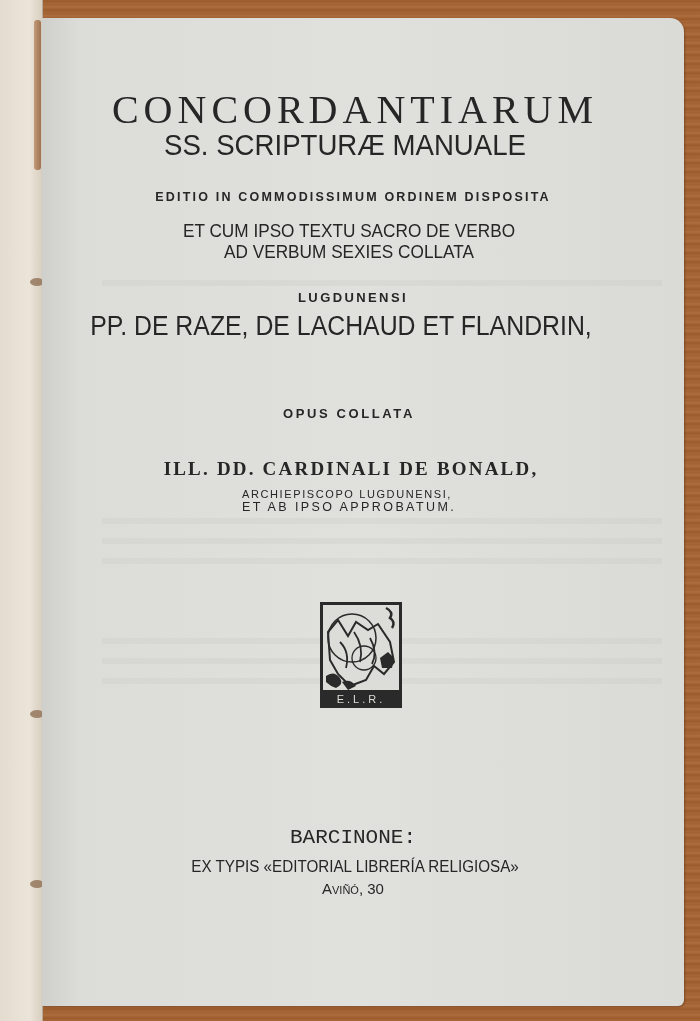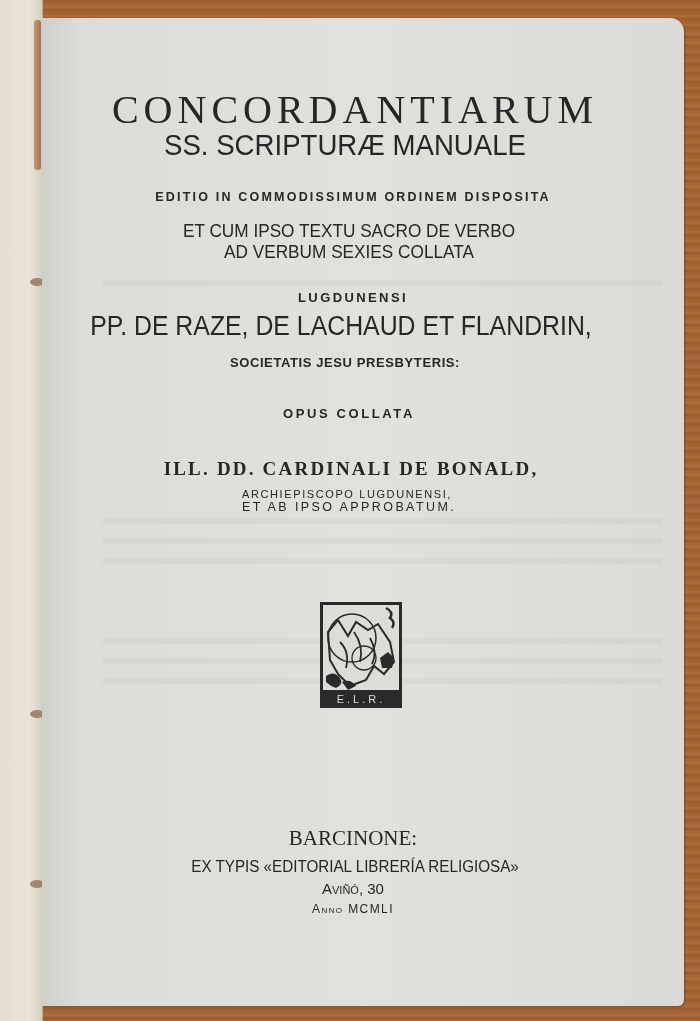--- a/index.html
+++ b/index.html
@@ -32,21 +32,21 @@
     .t3 { top: 172px; font-size: 12.5px; letter-spacing: 2.2px; font-weight: bold; font-family: "Liberation Sans", sans-serif; left:-10px;}
     .t4 { top: 202px; font-size: 18.5px; font-family: "Liberation Sans", sans-serif; line-height: 21px; transform: scaleX(.93); left:-14px;}
     .t5 { top: 272px; font-size: 13px; letter-spacing: 2.4px; font-weight: bold; font-family: "Liberation Sans", sans-serif; left:-10px;}
     .t6 { top: 293px; font-size: 27px; font-family: "Liberation Sans", sans-serif; transform: scaleX(.92); left:-22px;}
     .t7 { top: 337px; font-size: 13px; font-weight: bold; font-family: "Liberation Sans", sans-serif; letter-spacing: .6px; left:-18px;}
     .t8 { top: 388px; font-size: 13px; letter-spacing: 2.6px; font-weight: bold; font-family: "Liberation Sans", sans-serif; left:-14px;}
     .t9 { top: 440px; font-size: 19px; letter-spacing: 2.2px; font-weight: bold; font-family: "Liberation Serif", serif; left:-12px;}
     .t10 { top: 470px; font-size: 11px; letter-spacing: 1.6px; font-weight: normal; font-family: "Liberation Sans", sans-serif; left:-16px;}
     .t11 { top: 482px; font-size: 12.5px; letter-spacing: 2.4px; font-family: "Liberation Sans", sans-serif; left:-14px;}
     .logo { position: absolute; left: 278px; top: 584px; width: 82px; height: 132px; }
-    .t12 { top: 808px; font-size: 21px; font-family: Liberation Serif, serif; left:-10px;}
+    .t12 { top: 808px; font-size: 21px; font-family: Liberation Mono, monospace; left:-10px;}
     .t13 { top: 840px; font-size: 16px; font-family: "Liberation Sans", sans-serif; left:-8px; transform: scaleX(.95);}
     .t14 { top: 862px; font-size: 15px; font-family: "Liberation Sans", sans-serif; left:-10px;}
     .t15 { top: 884px; font-size: 12px; letter-spacing: 1.4px; font-family: "Liberation Sans", sans-serif; left:-10px;}
     .ghost { position: absolute; left: 60px; width: 560px; height: 6px; background: rgba(120,120,120,.06); }
   </style>
 </head>
 <body>
 
 <div class="left-page">
   <div class="spine-thread"></div>
@@ -66,21 +66,20 @@
 
   <div class="center t1">CONCORDANTIARUM</div>
   <div class="center t2">SS. SCRIPTURÆ MANUALE</div>
   <div class="center t3">EDITIO IN COMMODISSIMUM ORDINEM DISPOSITA</div>
   <div class="center t4">
     <div>ET CUM IPSO TEXTU SACRO DE VERBO</div>
     <div>AD VERBUM SEXIES COLLATA</div>
   </div>
   <div class="center t5">LUGDUNENSI</div>
   <div class="center t6">PP. DE RAZE, DE LACHAUD ET FLANDRIN,</div>
-  <div class="center t7">SOCIETATIS JESU PRESBYTERIS:</div>
   <div class="center t8">OPUS COLLATA</div>
   <div class="center t9">ILL. DD. CARDINALI DE BONALD,</div>
   <div class="center t10">ARCHIEPISCOPO LUGDUNENSI,</div>
   <div class="center t11">ET AB IPSO APPROBATUM.</div>
 
   <div class="logo">
     <svg width="82" height="106" viewBox="0 0 82 106">
       <rect x="1.5" y="1.5" width="79" height="103" fill="#dcdcd8" stroke="#2a2a2a" stroke-width="3"></rect>
       <circle cx="32" cy="36" r="24" fill="none" stroke="#2a2a2a" stroke-width="1.5"></circle>
       <path d="M8 30 L18 18 L28 34 L36 20 L48 28 L58 22 L70 40 L74 60 L64 72 L54 64 L46 78 L30 84 L18 72 L10 58 Z" fill="none" stroke="#2a2a2a" stroke-width="2"></path>
@@ -90,14 +89,13 @@
       <path d="M6 74 Q14 68 20 76 Q24 82 16 86 Q10 84 6 80 Z M22 80 Q30 76 36 84 L28 88 Z" fill="#2a2a2a"></path>
       <path d="M66 6 Q74 10 70 16 Q76 20 72 26" fill="none" stroke="#2a2a2a" stroke-width="2.5"></path>
       <rect x="1.5" y="88" width="79" height="16.5" fill="#2a2a2a"></rect>
       <text x="41" y="101" text-anchor="middle" font-family="Liberation Sans, sans-serif" font-size="11" letter-spacing="3" fill="#dcdcd8">E.L.R.</text>
     </svg>
   </div>
 
   <div class="center t12">BARCINONE:</div>
   <div class="center t13">EX TYPIS «EDITORIAL LIBRERÍA RELIGIOSA»</div>
   <div class="center t14" style="font-variant: small-caps;">Aviñó, 30</div>
-  <div class="center t15" style="font-variant: small-caps;">Anno MCMLI</div>
 </div>
 
 </body></html>

